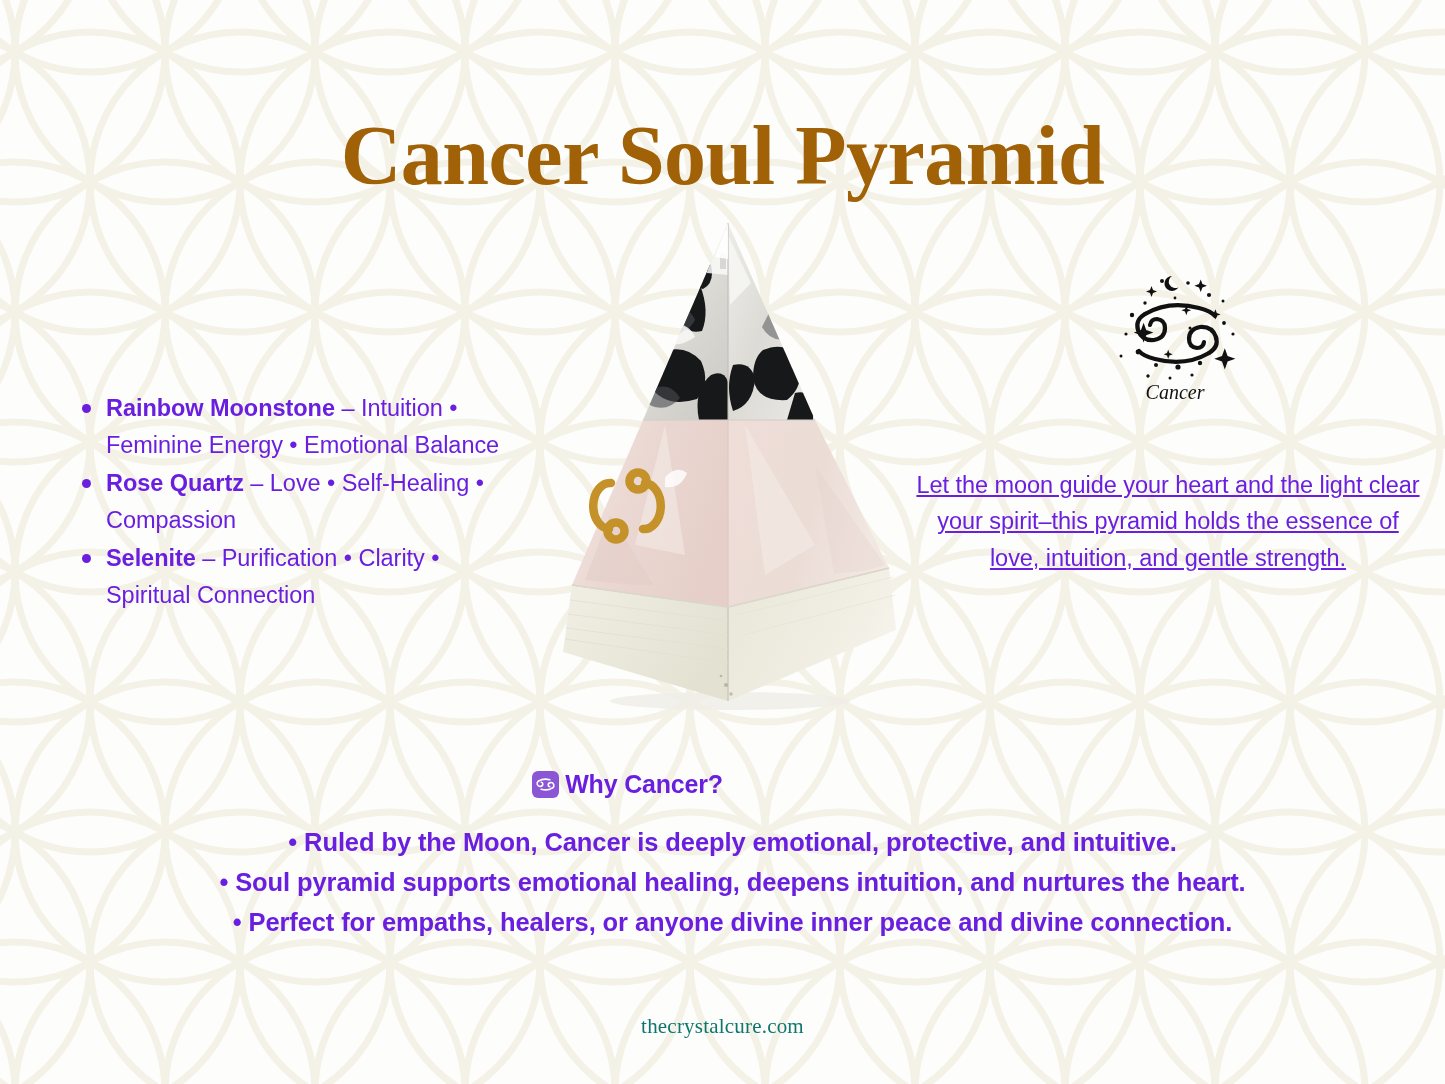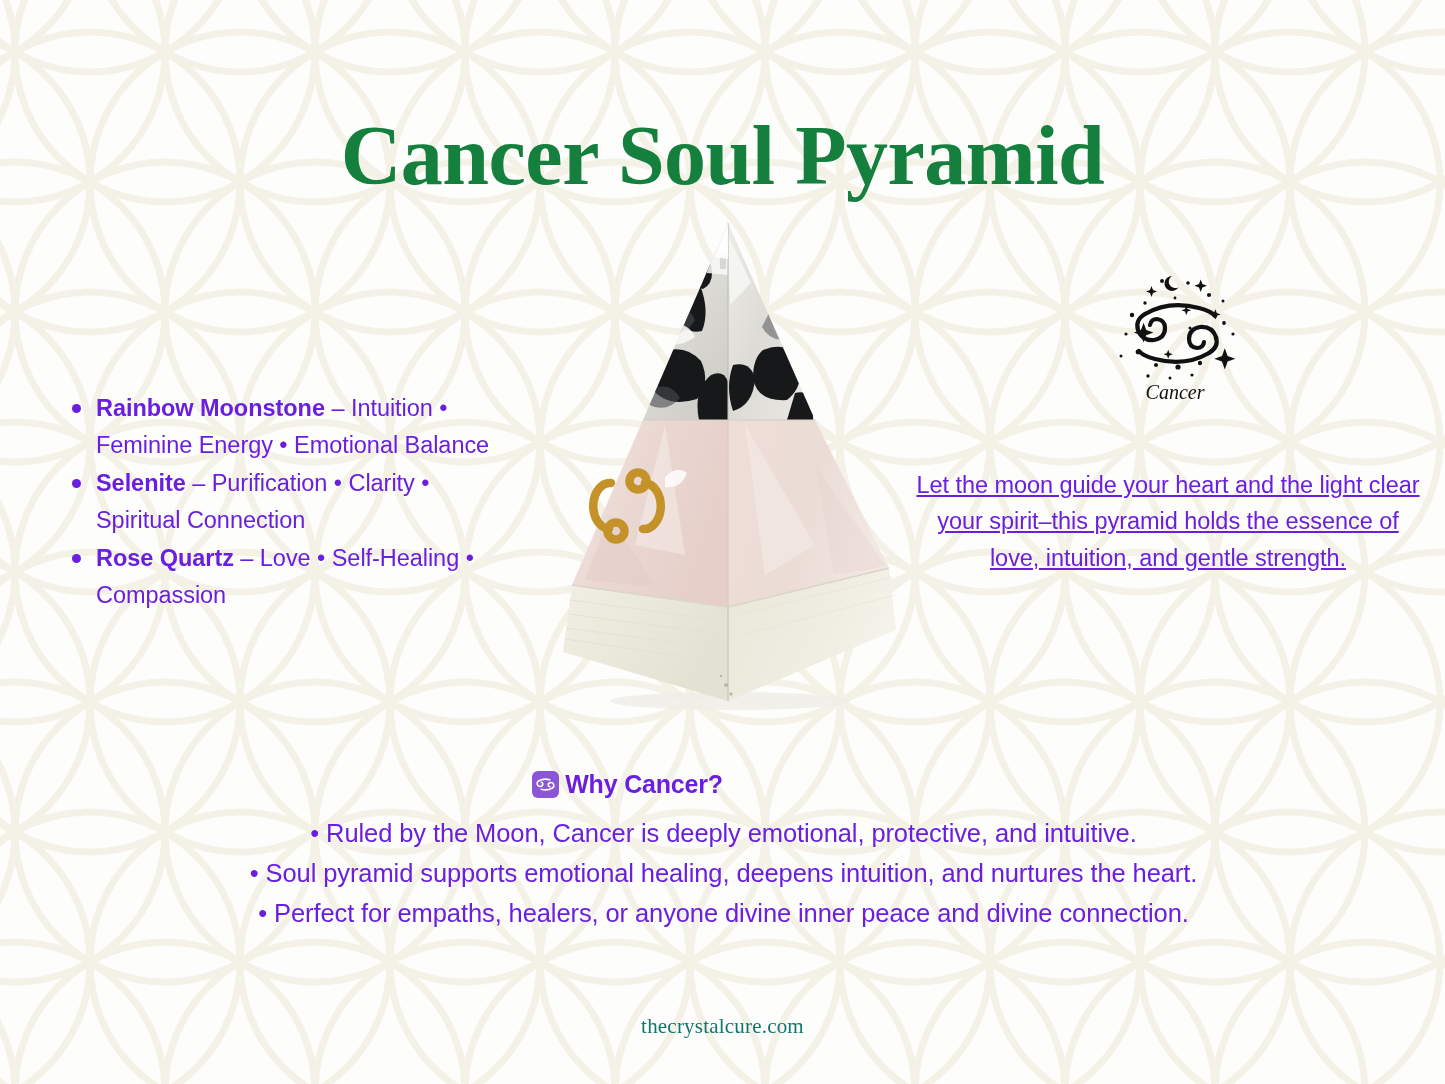--- a/index.html
+++ b/index.html
@@ -31,28 +31,28 @@
     top: 56px;
     left: 0;
     width: 1445px;
     text-align: center;
     z-index: 5;
     font-family: "Liberation Serif", "DejaVu Serif", serif;
     font-weight: 700;
     font-size: 84px;
     line-height: 1.05;
     letter-spacing: -0.5px;
-    color: #15803d;
+    color: #a16207;
     white-space: nowrap;
   }
 
   
   #crystal-list {
     position: absolute;
-    left: 62px;
+    left: 72px;
     top: 390px;
     width: 452px;
     z-index: 5;
     margin: 0;
     padding: 0;
     list-style: none;
   }
   .crystal-item {
     position: relative;
     padding-left: 34px;
@@ -153,23 +153,24 @@
     letter-spacing: -0.2px;
   }
 
   
   #why-list {
     position: absolute;
     left: 130px;
     top: 812px;
     width: 1185px;
     z-index: 5;
-    margin: 1px;
+    margin: 10px;
     padding: 0;
     list-style: none;
+    font-weight: bold;
   }
   .why-line {
     text-align: center;
     color: #6A1FE0;
     font-family: "Liberation Sans", "DejaVu Sans", sans-serif;
     font-size: 25.5px;
     line-height: 40px;
     letter-spacing: -0.1px;
     margin: 0;
   }
@@ -325,24 +326,24 @@
     </g>
   </svg>
 
   <h1 id="title">Cancer Soul Pyramid</h1>
 
   <ul id="crystal-list">
     <li class="crystal-item">
       <span class="crystal-name">Rainbow Moonstone</span><span class="crystal-props"> – Intuition • Feminine Energy • Emotional Balance</span>
     </li>
     <li class="crystal-item">
-      <span class="crystal-name">Selenite</span><span class="crystal-props"> – Purification • Clarity • Spiritual Connection</span>
+      <span class="crystal-name">Rose Quartz</span><span class="crystal-props"> – Love • Self-Healing • Compassion</span>
     </li>
     <li class="crystal-item">
-      <span class="crystal-name">Rose Quartz</span><span class="crystal-props"> – Love • Self-Healing • Compassion</span>
+      <span class="crystal-name">Selenite</span><span class="crystal-props"> – Purification • Clarity • Spiritual Connection</span>
     </li>
   </ul>
 
   <div id="pyramid-photo">
     <svg viewBox="0 0 430 505" aria-hidden="true">
       <defs>
 
         <linearGradient id="rqLeft" x1="0" y1="0" x2="1" y2="0.4">
           <stop offset="0" stop-color="#F3E6E2"></stop>
           <stop offset="0.45" stop-color="#EBD8D3"></stop>

